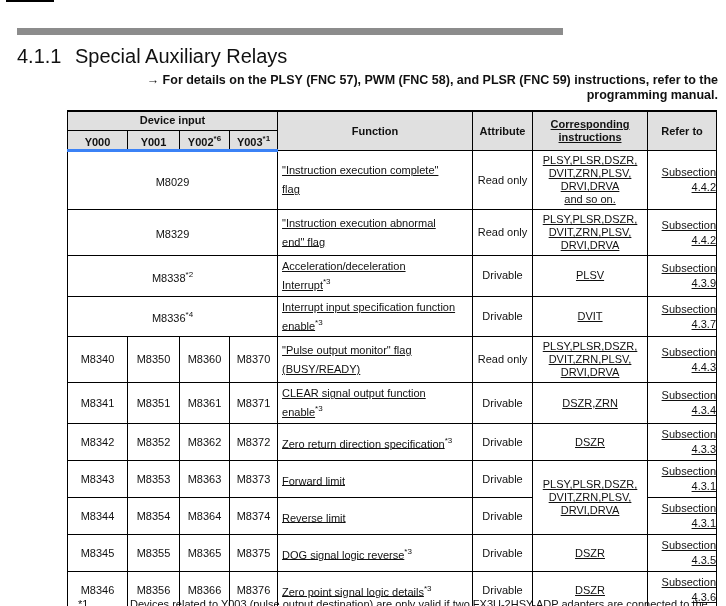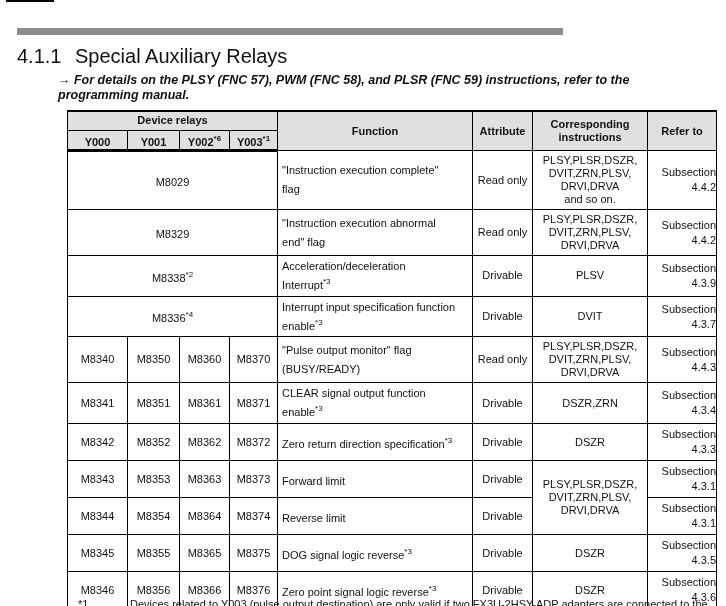--- a/index.html
+++ b/index.html
@@ -9,31 +9,31 @@
 
   .top-edge-bar { left:6px; top:0; width:48px; height:2px; background:#000; }
 
   .heading { left:17px; top:5px; font-size:20px; font-weight:normal; white-space:nowrap;margin-top:40px; }
   .heading .num { display:inline-block; width:58px; }
 
   .divider { left:17px; top:28px; width:546px; height:7px; background:var(--divider, #8c8c8c); }
 
   .intro { left:58px; top:43px; width:662px; font-size:12.5px; line-height:15px; }
   .refnote { left:58px; top:73px; width:660px; font-size:12.5px; line-height:15px;
-             font-weight:bold; text-align:left;font-style:italic; }
+             font-weight:bold; text-align:right; }
 
   .tablewrap { left:67px; top:110px; }
   table { border-collapse:collapse; table-layout:fixed; width:649px;
           border-left:1px solid #000; border-right:1px solid #000;
           border-top:2px solid #000; border-bottom:4px solid #000; }
   td { border:1px solid #000; text-align:center; vertical-align:middle;
        font-size:11px; line-height:13px; padding:3px 0; overflow:hidden; }
   thead td { background:var(--header-bg, #e0e0e0); font-weight:bold; padding:1px 0; height:19px; }
-  thead tr:last-child td { border-bottom:3px solid #000000; }
-  .pre { white-space:pre-line; }
+  thead tr:last-child td { border-bottom:3px solid #3b82f6; }
+  .pre { white-space:pre-line;text-decoration:underline; }
   td.func { text-align:left; padding-left:4px; line-height:15px; }
   td.ref  { text-align:right; padding-left:4px; line-height:15px; }
   sup { font-size:8px; font-weight:inherit; }
 
   .footnote { left:78px; top:598px; width:640px; font-size:11px; white-space:nowrap; }
   .footnote .mark { display:inline-block; width:52px; }
 </style>
 </head>
 <body>
 
@@ -60,21 +60,21 @@
         <col style="width:52px">
         <col style="width:50px">
         <col style="width:48px">
     <col style="width:195px">
         <col style="width:60px">
         <col style="width:115px">
         <col style="width:69px">
   </colgroup>
   <thead>
     <tr>
-      <td colspan="4">Device relays</td>
+      <td colspan="4">Device input</td>
       <td rowspan="2">Function</td>
       <td rowspan="2">Attribute</td>
       <td rowspan="2" class="pre">Corresponding
 instructions</td>
       <td rowspan="2">Refer to</td>
     </tr>
     <tr>
       <td><span>Y000</span><sup></sup></td>
       <td><span>Y001</span><sup></sup></td>
       <td><span>Y002</span><sup>*6</sup></td>
@@ -192,21 +192,21 @@
       <td>Drivable</td>
       <td class="pre">DSZR</td>
       <td class="ref pre">Subsection
 4.3.5</td>
     </tr>
     <tr>
       <td>M8346</td>
       <td>M8356</td>
       <td>M8366</td>
       <td>M8376</td>
-      <td class="func"><span class="pre">Zero point signal logic reverse</span><sup>*3</sup></td>
+      <td class="func"><span class="pre">Zero point signal logic details</span><sup>*3</sup></td>
       <td>Drivable</td>
       <td class="pre">DSZR</td>
       <td class="ref pre">Subsection
 4.3.6</td>
     </tr>
   </tbody>
 </table>
 </div>
 
 <div class="abs footnote">

